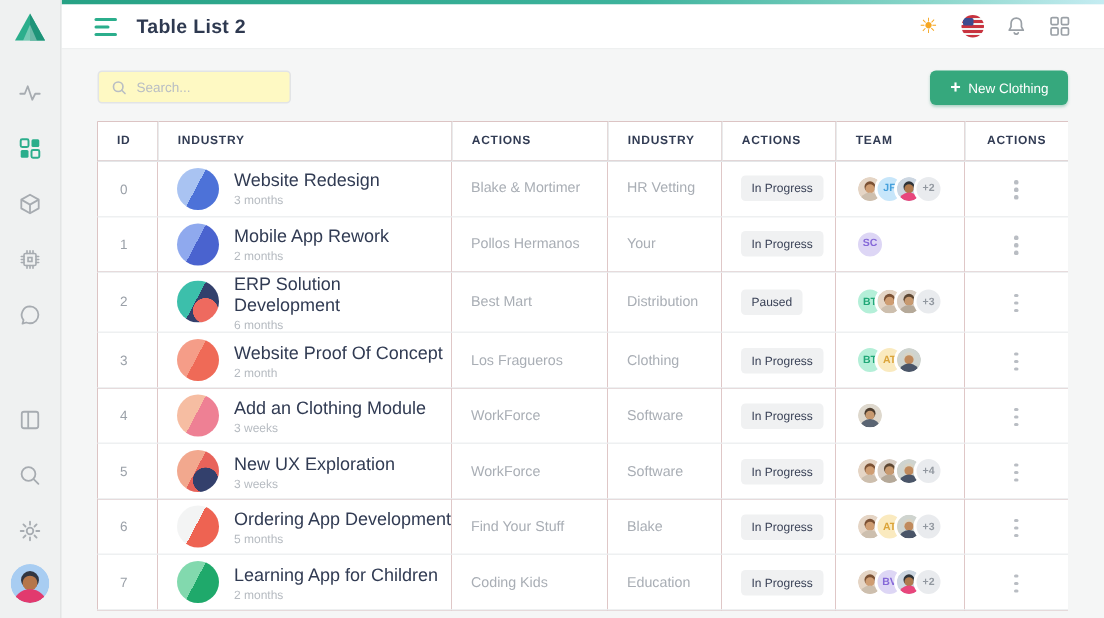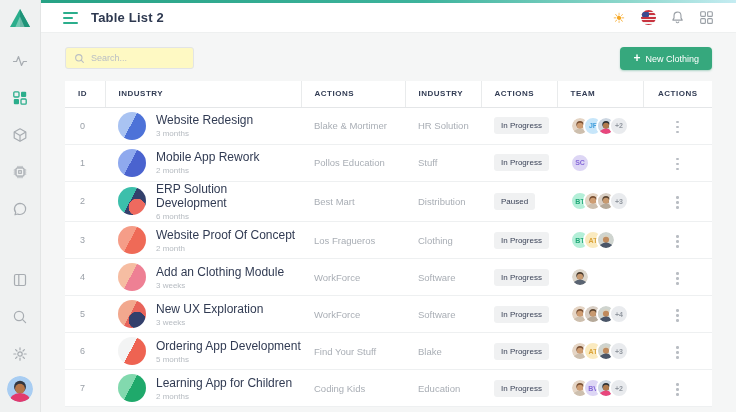--- a/index.html
+++ b/index.html
@@ -225,21 +225,21 @@
             <td>
               <div class="proj">
        <span class="picon" style="background:linear-gradient(118deg, #a9c3f2 0 46%, #4d72d8 46%)"></span>
        <div>
          <div class="pname">Website Redesign</div>
          <div class="pdur">3 months</div>
        </div>
               </div>
             </td>
             <td>Blake &amp; Mortimer</td>
-            <td>HR Solution</td>
+            <td>HR Vetting</td>
             <td><span class="badge">In Progress</span></td>
             <td>
               <div class="team">
                 <span class="av">
                   <svg width="16" height="16" viewBox="0 0 20 20">
     <clipPath id="av0_0">
                       <circle cx="10" cy="10" r="10"></circle>
                     </clipPath>
     <g clip-path="url(#av0_0)">
       <rect width="20" height="20" fill="#e5d5c5"></rect>
@@ -276,22 +276,22 @@
             <td class="idcell">1</td>
             <td>
               <div class="proj">
        <span class="picon" style="background:linear-gradient(118deg, #8fa9ee 0 46%, #4a63cf 46%)"></span>
        <div>
          <div class="pname">Mobile App Rework</div>
          <div class="pdur">2 months</div>
        </div>
               </div>
             </td>
-            <td>Pollos Education</td>
-            <td>Stuff</td>
+            <td>Pollos Hermanos</td>
+            <td>Your</td>
             <td><span class="badge">In Progress</span></td>
             <td>
               <div class="team">
                 <span class="av" style="background: rgb(221, 214, 245); color: rgb(133, 104, 216);">SC</span>
               </div>
             </td>
             <td class="actions"><span class="kebab">
                 <i></i>
                 <i></i>
                 <i></i>

